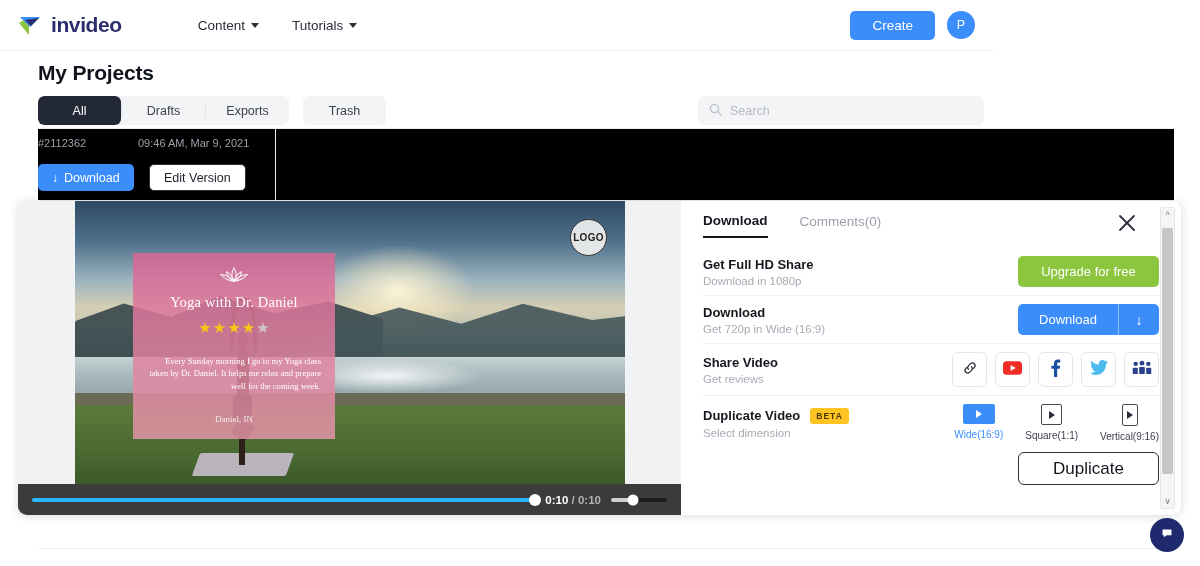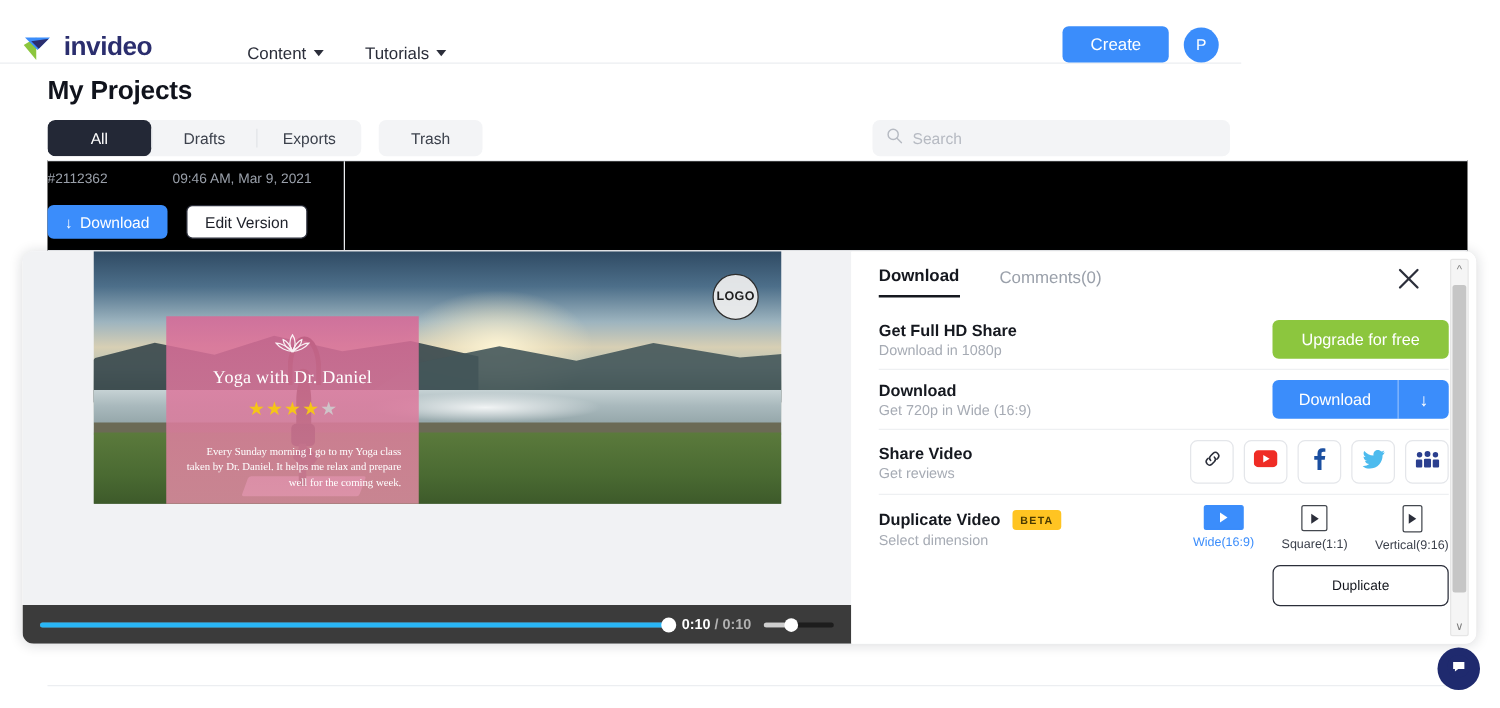--- a/index.html
+++ b/index.html
@@ -9,21 +9,21 @@
     background: #ffffff;
     overflow: hidden;
     -webkit-font-smoothing: antialiased;
   }
   #app { position: relative; width: 1200px; height: 566px; background: #fff; }
 
   
   .topnav {
     position: absolute; top: 0; left: 0; width: 993px; height: 51px;
     background: #fff; border-bottom: 1px solid #eceef1;
-    display: flex; align-items: flex-end;
+    display: flex; align-items: center;
   }
   .brand { display: flex; align-items: center; margin-left: 18px; }
   .brand-mark { width: 26px; height: 24px; position: relative; margin-right: 7px; }
   .brand-name {
     font-size: 21px; font-weight: bold; color: #2b2e6e; letter-spacing: -0.4px;
   }
   .nav-links { display: flex; align-items: center; margin-left: 76px; gap: 33px; }
   .nav-link {
     font-size: 13.5px; color: #2b2e3a; display: flex; align-items: center; gap: 6px;
     cursor: pointer;
@@ -120,21 +120,21 @@
   .modal {
     position: absolute; left: 18px; top: 201px; width: 1163px; height: 314px;
     background: #fff; border-radius: 9px;
     box-shadow: 0 1px 10px rgba(20,25,40,0.16);
     display: flex; overflow: hidden;
   }
   
   .player { position: relative; width: 663px; height: 314px; background: #f1f2f4; }
   .stage { position: absolute; left: 0; top: 0; width: 663px; height: 283px; background: #f1f2f4; }
   .scene {
-    position: absolute; left: 57px; top: 0; width: 550px; height: 202px;
+    position: absolute; left: 57px; top: 0; width: 550px; height: 283px;
     overflow: hidden;
     background:
       linear-gradient(to bottom,
         #2f4a63 0%, #4d6f8a 14%, #9db4bf 28%, #d7cfb4 38%,
         #b9c2b4 46%, #6c7d6a 54%, #8d9a8c 60%, #9fb0a8 66%,
         #5f7a4e 76%, #4e6c3e 88%, #3e5a31 100%);
   }
   .sun {
     position: absolute; left: 45%; top: 16%; width: 150px; height: 90px;
     background: radial-gradient(ellipse at center, rgba(255,246,214,0.95) 0%, rgba(255,240,200,0.45) 40%, rgba(255,240,200,0) 72%);
@@ -294,21 +294,21 @@
   .dim-box {
     display: flex; align-items: center; justify-content: center;
     border: 1px solid #44484f; border-radius: 2px; color: #2b2e3a;
   }
   .dim-box.wide { width: 32px; height: 20px; background: #3b8dfb; border-color: #3b8dfb; color: #fff; }
   .dim-box.square { width: 21px; height: 21px; }
   .dim-box.vert { width: 16px; height: 22px; }
   .tri { width: 0; height: 0; border-top: 4px solid transparent; border-bottom: 4px solid transparent; border-left: 6px solid currentColor; }
   .btn-duplicate {
     width: 141px; height: 33px; background: #fff; border: 1px solid #2b2e3a;
-    border-radius: 6px; font-size: 11px; font-family: inherit; cursor: pointer; color: #15181f;
+    border-radius: 6px; font-size: 17px; font-family: inherit; cursor: pointer; color: #15181f;
   }
 
   
   .scrollbar {
     position: absolute; right: 6px; top: 6px; width: 15px; height: 302px;
     background: #f5f5f5; border: 1px solid #e6e6e6; border-radius: 2px;
     display: flex; flex-direction: column; align-items: center;
   }
   .sb-arrow { font-size: 9px; color: #7b7b7b; height: 14px; line-height: 14px; cursor: pointer; }
   .sb-track { flex: 1 1 auto; width: 100%; position: relative; }

